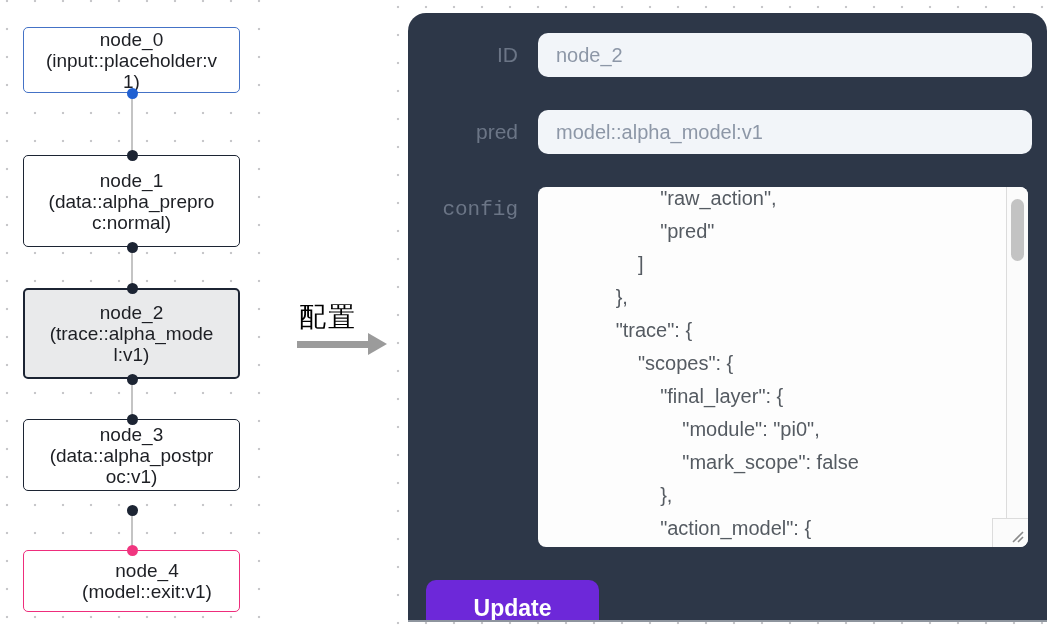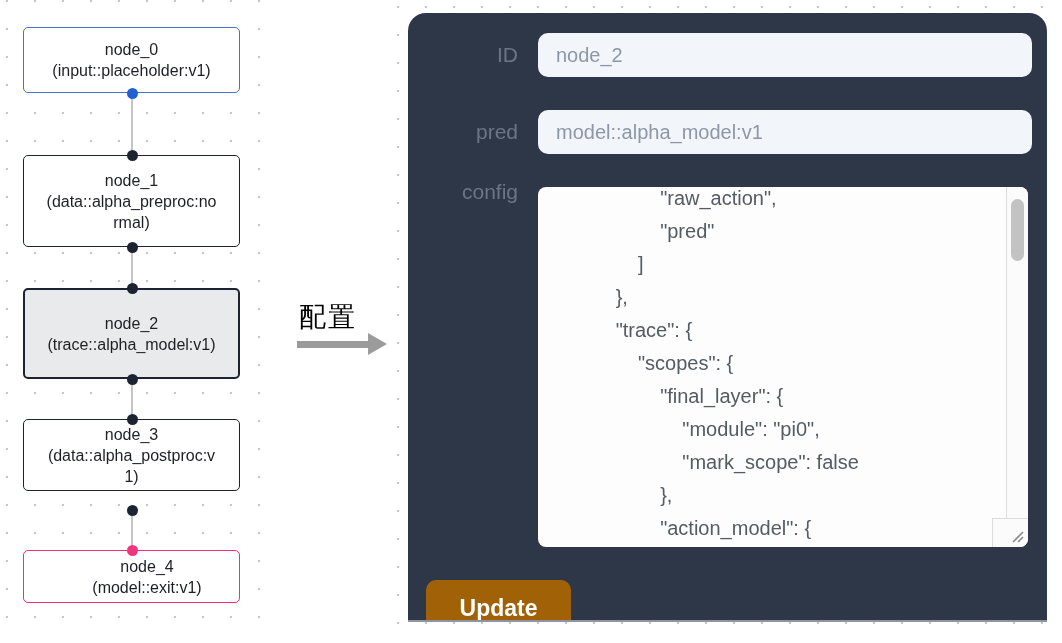--- a/index.html
+++ b/index.html
@@ -8,21 +8,21 @@
   .stage { position:relative; width:1062px; height:643px; background:#fff; }
 
   
   .flow-canvas { position:absolute; left:0; top:0; width:278px; height:643px;
     background-image:radial-gradient(circle, #c7c7ca 1.2px, rgba(0,0,0,0) 1.6px);
     background-size:28px 28px; background-position:21px 15px; }
   .edge { position:absolute; left:131px; width:2px; background:#c4c4c4; }
   .flow-node { position:absolute; left:23px; width:217px; background:#ffffff;
     border:1.6px solid #1c2433; border-radius:5px; display:flex; flex-direction:column;
     align-items:center; justify-content:center; }
-  .flow-node .node-text { max-width:173px; text-align:center; font-size:16px;
+  .flow-node .node-text { max-width:173px; text-align:center; font-size:19px;
     line-height:21px; color:#1d1f24; word-break:break-all; }
   .flow-node.v-input  { border-color:#4472c6; border-width:1.6px; }
   .flow-node.v-selected { background:#e9eaeb; border-width:2.2px; }
   .flow-node.v-output { border-color:#ee2d7c; }
   .port { position:absolute; width:11px; height:11px; border-radius:50%;
     background:#1c2433; left:127px; }
   .port.p-blue { background:#2161d2; }
   .port.p-pink { background:#f0367f; }
 
   
@@ -53,22 +53,22 @@
     font-family:"Liberation Sans", sans-serif; font-size:20px; line-height:33px;
     color:#555b62; white-space:pre; }
   .editor-scrollbar { position:absolute; top:0; right:0; width:22px; height:331px;
     background:#fbfbfb; border-left:1px solid #dcdcdc; }
   .scrollbar-thumb { position:absolute; top:12px; left:4px; width:13px; height:62px;
     background:#c3c3c3; border-radius:7px; }
   .editor-corner { position:absolute; right:0; bottom:0; width:36px; height:29px;
     background:#fbfbfb; border-top:1px solid #dcdcdc; border-left:1px solid #dcdcdc; }
   .editor-corner svg { position:absolute; right:4px; bottom:4px; }
 
-  .update-button { position:absolute; left:18px; top:567px; width:145px; height:56px;
-    background:#a16207; border:none; border-radius:10px; color:#ffffff;
+  .update-button { position:absolute; left:18px; top:567px; width:173px; height:56px;
+    background:#6d28d9; border:none; border-radius:10px; color:#ffffff;
     font-size:23px; font-weight:600; font-family:"Liberation Sans", sans-serif;
     text-align:center; line-height:52px; cursor:pointer; }
 </style>
 </head>
 <body>
 
 <div class="stage">
 
   <div class="flow-canvas">
 
@@ -105,21 +105,21 @@
 
     <div class="flow-node" style="top:419px; height:72px;">
       <div class="node-text">
         <div>node_3</div>
         <div>(data::alpha_postproc:v1)</div>
       </div>
     </div>
     <div class="port" style="top:413.5px;"></div>
     <div class="port" style="top:504.5px;"></div>
 
-    <div class="flow-node v-output" style="top:550px; height:53px;padding-left:31px;">
+    <div class="flow-node v-output" style="top:550px; height:62px;padding-left:31px;">
       <div class="node-text">
         <div>node_4</div>
         <div>(model::exit:v1)</div>
       </div>
     </div>
     <div class="port p-pink" style="top:544.5px;"></div>
   </div>
 
   <div class="anno-label">配置</div>
   <div class="arrow-bar"></div>
@@ -127,21 +127,21 @@
 
   <div class="right-region">
     <div class="config-panel">
 
       <div class="field-label" style="top:20px; line-height:44px;">ID</div>
       <div class="text-input" style="top:20px;">node_2</div>
 
       <div class="field-label" style="top:97px; line-height:44px;">pred</div>
       <div class="text-input" style="top:97px;">model::alpha_model:v1</div>
 
-      <div class="field-label" style="top:165px; line-height:28px;">config</div>
+      <div class="field-label" style="top:183px; line-height:28px;font-family:Liberation Mono, monospace;">config</div>
       <div class="code-editor">
         <pre>                    "raw_action",
                     "pred"
                 ]
             },
             "trace": {
                 "scopes": {
                     "final_layer": {
                         "module": "pi0",
                         "mark_scope": false

